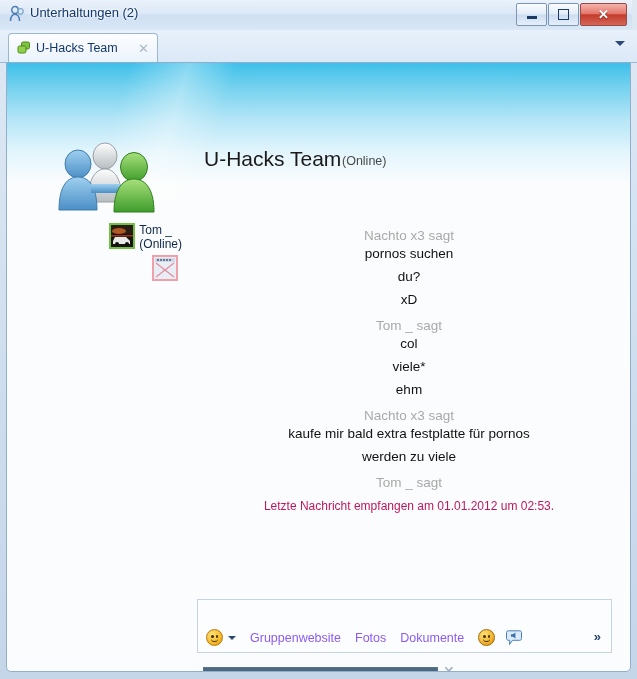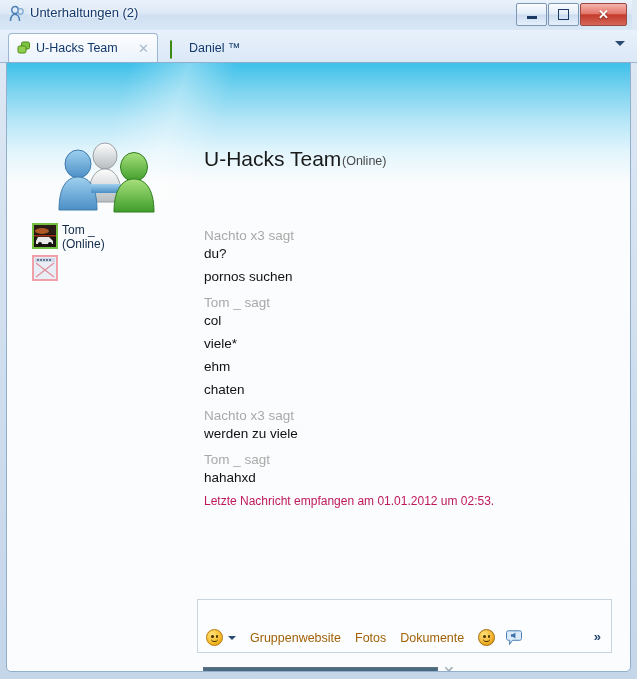--- a/index.html
+++ b/index.html
@@ -101,39 +101,39 @@
   .conv-title{
     position:absolute;left:197px;top:84px;
     font-size:21px;color:#1a1a1a;white-space:nowrap;
   }
   .conv-status{
     position:absolute;left:335px;top:91px;
     font-size:12.5px;color:#4a4a4a;white-space:nowrap;
   }
   
   .participants{position:absolute;left:25px;top:160px;width:150px;}
-  .participant{display:flex;align-items:flex-start;margin-bottom:4px;}
+  .participant{display:flex;align-items:flex-start;margin-bottom:4px;justify-content:flex-end;}
   .pav{width:26px;height:26px;box-sizing:border-box;flex:0 0 auto;margin-right:4px;position:relative;overflow:hidden;}
   .pav.online{border:2px solid #74c043;}
   .pav.busy{border:2px solid #f0a0a8;}
   .pname{font-size:12px;color:#102a49;line-height:14px;padding-top:0px;}
   .pname .sub{display:block;}
   
-  .messages{position:absolute;left:197px;top:165px;width:410px;}
+  .messages{position:absolute;left:197px;top:165px;width:410px;text-align:center;}
   .msg-from{font-size:13.5px;color:#a9a9a9;margin-bottom:3px;margin-top:11px;}
   .msg-from.first{margin-top:0;}
   .msg-text{font-size:13.5px;color:#111;margin-bottom:8px;}
   .msg-note{font-size:12px;color:#be185d;margin-top:9px;}
   
   .composer{
     position:absolute;left:190px;top:536px;width:415px;height:54px;
     background:#fcfdfe;border:1px solid #c8d4e0;box-sizing:border-box;
   }
   .tbrow{position:absolute;left:8px;bottom:6px;display:flex;align-items:center;}
-  .tb-item{font-size:12.5px;color:#a16207;margin-right:14px;cursor:default;white-space:nowrap;}
+  .tb-item{font-size:12.5px;color:#8b5cf6;margin-right:14px;cursor:default;white-space:nowrap;}
   .emoji{width:17px;height:17px;border-radius:50%;position:relative;flex:0 0 auto;}
   .emoji.smile{
     background:radial-gradient(circle at 35% 30%,#ffe27a 0%,#f6bb2a 60%,#d88f08 100%);
     border:1px solid #b8790a;box-sizing:border-box;
   }
   .emoji.nudge{
     background:radial-gradient(circle at 35% 30%,#ffe27a 0%,#f0ae28 65%,#cf8505 100%);
     border:1px solid #9f6a08;box-sizing:border-box;
   }
   .emoji .eye{position:absolute;width:2.5px;height:3px;background:#4a3400;border-radius:50%;top:5px;}
@@ -196,26 +196,20 @@
   <div class="tabstrip">
     <div class="tab active">
       <span class="tab-icon">
         <svg width="14" height="14" viewBox="0 0 14 14">
           <rect x="4.5" y="1" width="8" height="7" rx="1.6" fill="#7dc242" stroke="#4e8a17" stroke-width="1"></rect>
           <rect x="1" y="5" width="8" height="7" rx="1.6" fill="#8fd04f" stroke="#4e8a17" stroke-width="1"></rect>
         </svg>
       </span>
       <span class="tab-label">U-Hacks Team</span>
       <span class="tab-close">✕</span>
-    </div>
-    <div class="tab inactive">
-      <span class="tab-icon">
-        <span class="status-sq"></span>
-      </span>
-      <span class="tab-label">Daniel ™</span>
     </div>
     <span class="tabstrip-chevron"></span>
   </div>
 
   <div class="client">
     <div class="sky"></div>
 
     <span class="group-avatar">
       <svg width="110" height="75" viewBox="0 0 110 75">
         <defs>
@@ -278,34 +272,34 @@
             <rect x="15" y="2" width="2" height="2" fill="#6b7a90"></rect>
             <line x1="2" y1="6" x2="20" y2="20" stroke="#e28f9c" stroke-width="1.3"></line>
             <line x1="20" y1="6" x2="2" y2="20" stroke="#e28f9c" stroke-width="1.3"></line>
           </svg>
         </span>
       </div>
     </div>
 
     <div class="messages">
       <div class="msg-from first">Nachto x3 sagt</div>
+      <div class="msg-text">pornos suchen</div>
       <div class="msg-text">du?</div>
-      <div class="msg-text">pornos suchen</div>
+      <div class="msg-text">xD</div>
 
       <div class="msg-from">Tom _ sagt</div>
       <div class="msg-text">col</div>
       <div class="msg-text">viele*</div>
       <div class="msg-text">ehm</div>
-      <div class="msg-text">chaten</div>
 
       <div class="msg-from">Nachto x3 sagt</div>
+      <div class="msg-text">kaufe mir bald extra festplatte für pornos</div>
       <div class="msg-text">werden zu viele</div>
 
       <div class="msg-from">Tom _ sagt</div>
-      <div class="msg-text">hahahxd</div>
 
       <div class="msg-note">Letzte Nachricht empfangen am 01.01.2012 um 02:53.</div>
     </div>
 
     <div class="composer">
       <div class="tbrow">
         <span class="emoji smile">
           <span class="eye l"></span>
             <span class="eye r"></span>
             <span class="mouth"></span>

